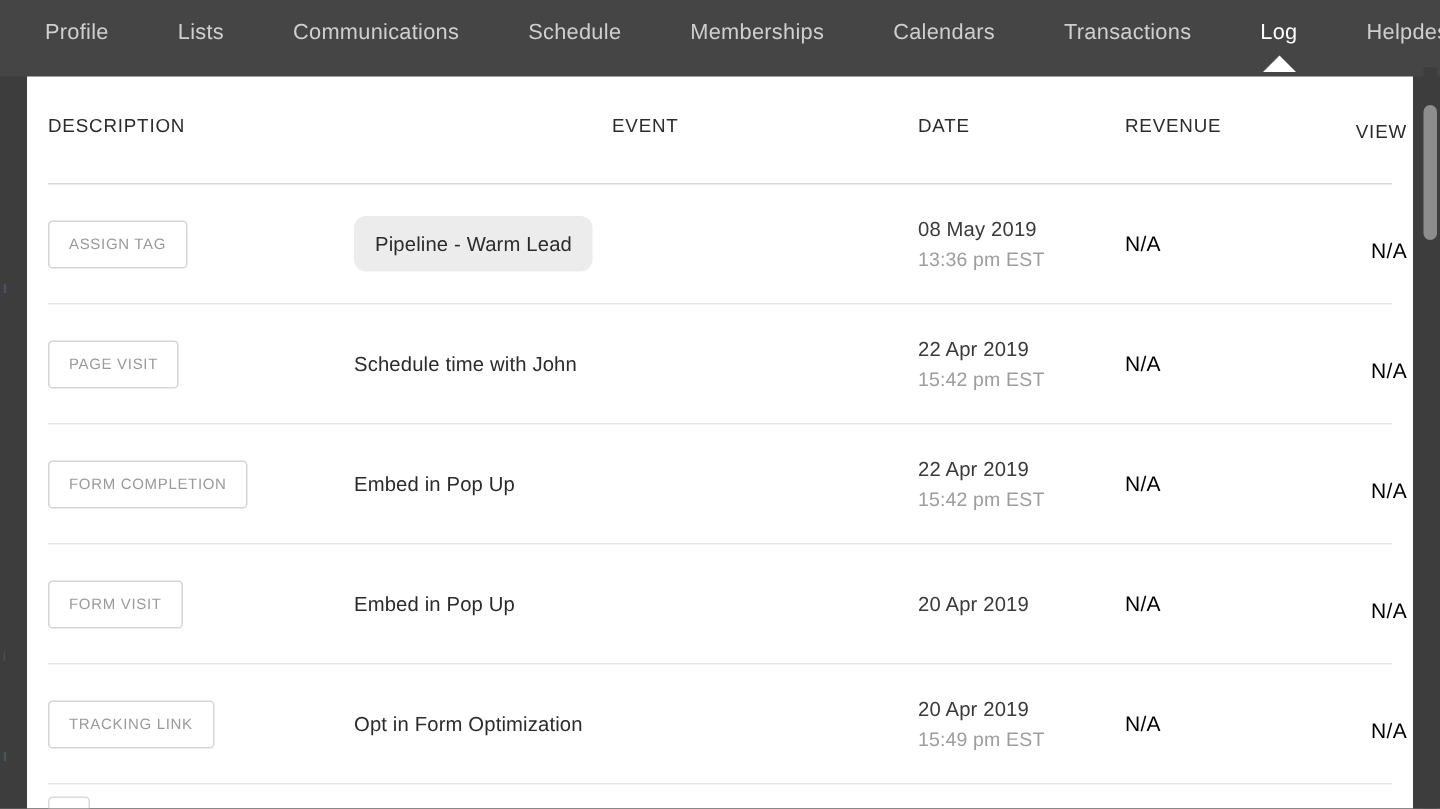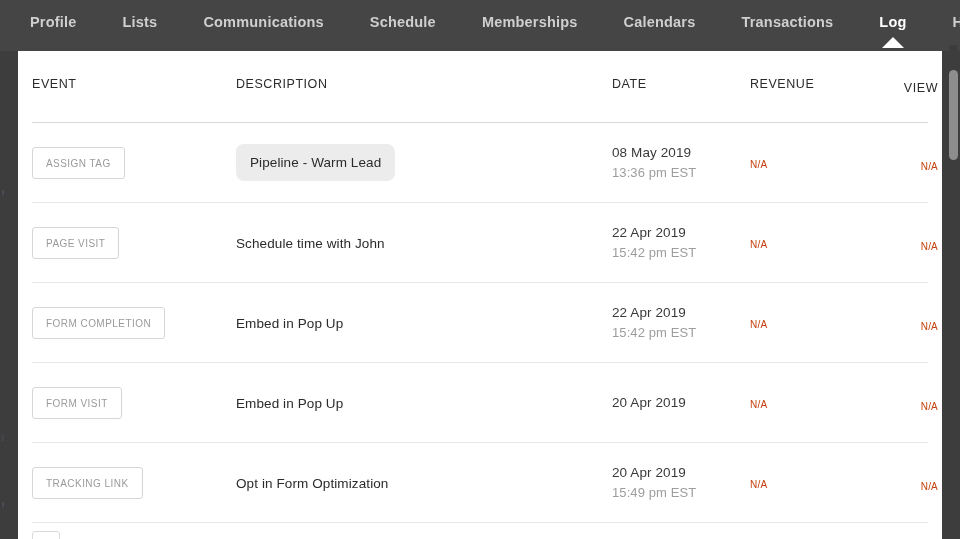--- a/index.html
+++ b/index.html
@@ -54,21 +54,20 @@
 
   
   .topnav {
     position: absolute;
     top: 0;
     left: 0;
     width: 960px;
     height: 51px;
     background: #454545;
     z-index: 10;
-    font-weight: bold;
   }
 
   .nav-inner {
     position: relative;
     height: 45px;
     display: flex;
     align-items: center;
     padding-left: 30px;
     padding-right: 18px;
   }
@@ -198,22 +197,22 @@
     letter-spacing: .1px;
   }
   .date-sub {
     font-size: 13px;
     color: #9d9d9d;
     line-height: 20px;
     letter-spacing: .1px;
   }
 
   .cell-muted {
-    font-size: 10px;
-    color: #c2410c;
+    font-size: 14px;
+    color: #000000;
     letter-spacing: .2px;
   }
   .col-view .cell-muted { display: block; text-align: right; }
 
   
   .row.partial { height: 30px; overflow: hidden; align-items: flex-start; padding-top: 8px; }
   .row.partial .evt-badge { opacity: .9; }
 
   
   .scrollbar-track {
@@ -286,22 +285,22 @@
       </div>
     </div>
   </nav>
 
   <div class="card">
     <div class="card-topdots"></div>
 
     <div class="tbl">
 
       <div class="thead">
+        <div class="th col-desc">DESCRIPTION</div>
         <div class="th col-event">EVENT</div>
-        <div class="th col-desc">DESCRIPTION</div>
         <div class="th col-date">DATE</div>
         <div class="th col-rev">REVENUE</div>
         <div class="th col-view">VIEW</div>
       </div>
       <div class="hr"></div>
 
       <div class="row">
         <div class="col-event">
           <span class="evt-badge">ASSIGN TAG</span>
         </div>

